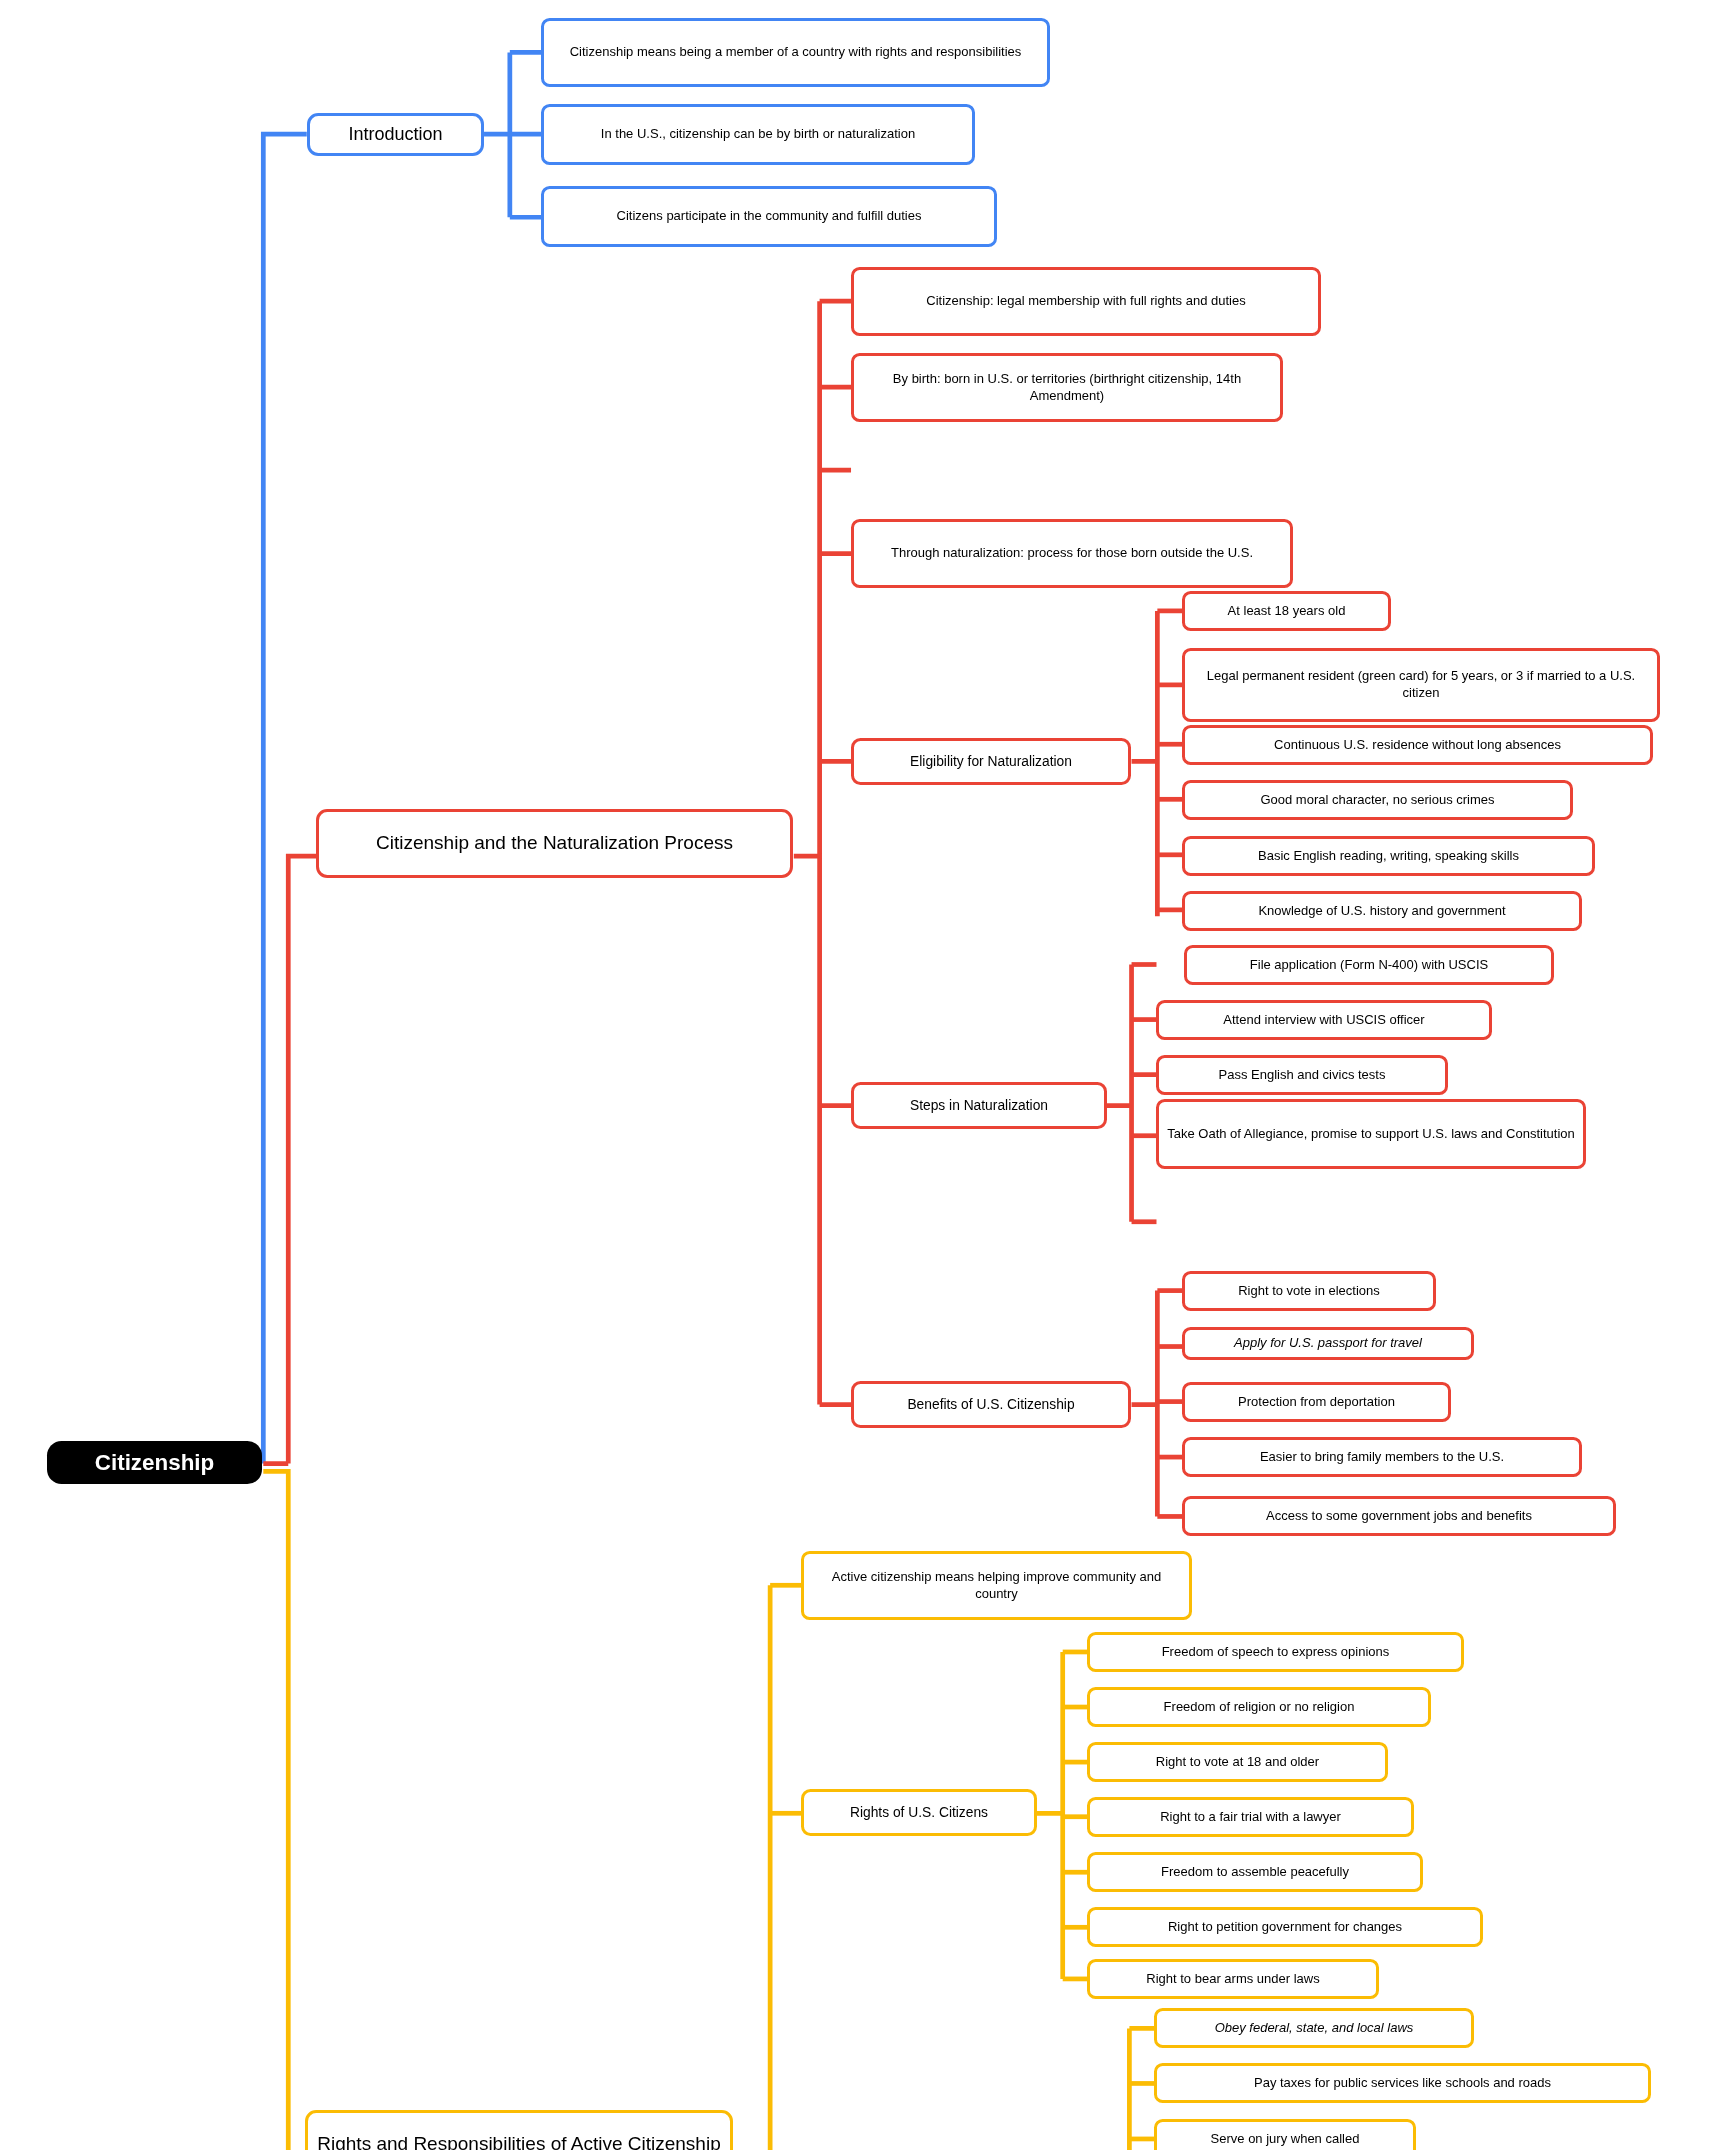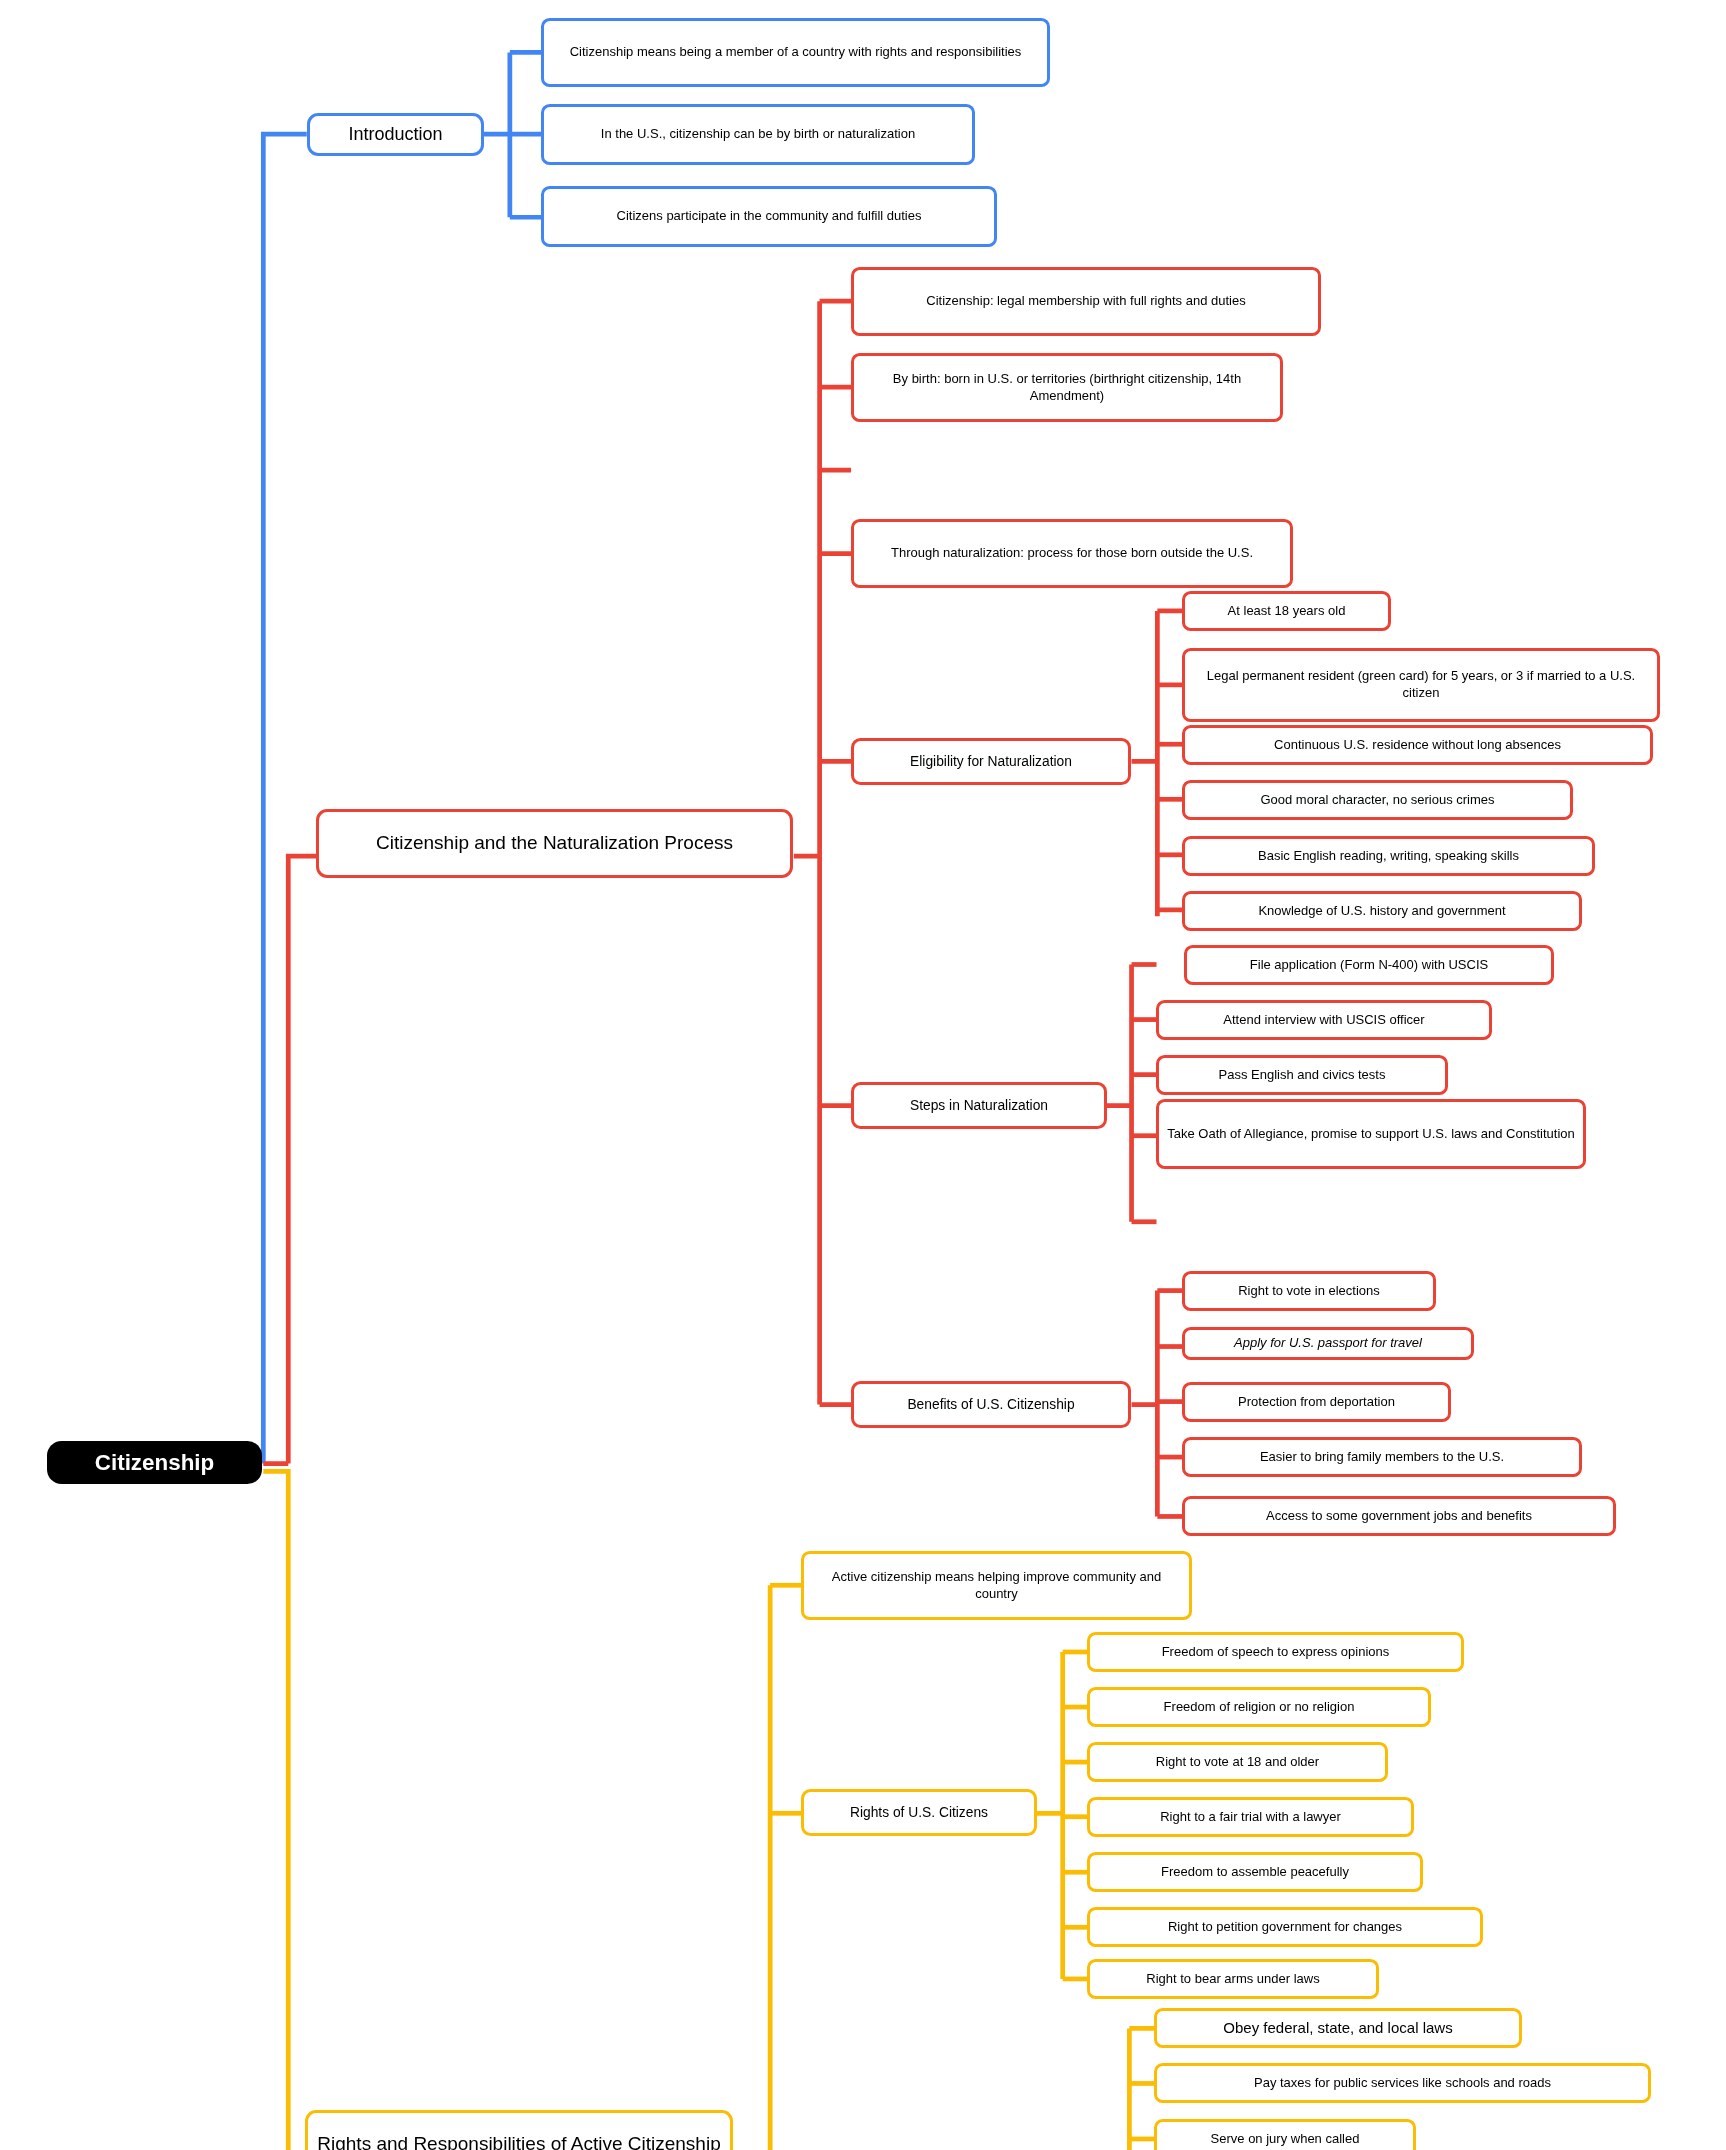--- a/index.html
+++ b/index.html
@@ -144,18 +144,18 @@
 
   <div class="node lvl2 c-yel" style="left:801px;top:1789px;width:236px;height:47px;font-size:13.8px;">Rights of U.S. Citizens</div>
   <div class="node lvl3 c-yel" style="left:1087px;top:1632px;width:377px;height:40px;font-size:13px;">Freedom of speech to express opinions</div>
   <div class="node lvl3 c-yel" style="left:1087px;top:1687px;width:344px;height:40px;font-size:13px;">Freedom of religion or no religion</div>
   <div class="node lvl3 c-yel" style="left:1087px;top:1742px;width:301px;height:40px;font-size:13px;">Right to vote at 18 and older</div>
   <div class="node lvl3 c-yel" style="left:1087px;top:1797px;width:327px;height:40px;font-size:13px;">Right to a fair trial with a lawyer</div>
   <div class="node lvl3 c-yel" style="left:1087px;top:1852px;width:336px;height:40px;font-size:13px;">Freedom to assemble peacefully</div>
   <div class="node lvl3 c-yel" style="left:1087px;top:1907px;width:396px;height:40px;font-size:13px;">Right to petition government for changes</div>
   <div class="node lvl3 c-yel" style="left:1087px;top:1959px;width:292px;height:40px;font-size:13px;">Right to bear arms under laws</div>
 
-  <div class="node lvl3 c-yel" style="left:1154px;top:2008px;width:368px;height:40px;font-size:15px;">Obey federal, state, and local laws</div>
+  <div class="node lvl3 c-yel" style="left:1154px;top:2008px;width:320px;height:40px;font-size:13px;font-style:italic;">Obey federal, state, and local laws</div>
   <div class="node lvl3 c-yel" style="left:1154px;top:2063px;width:497px;height:40px;font-size:13px;">Pay taxes for public services like schools and roads</div>
   <div class="node lvl3 c-yel" style="left:1154px;top:2119px;width:262px;height:40px;font-size:13px;">Serve on jury when called</div>
 
 </div>
 
 
 </body></html>

